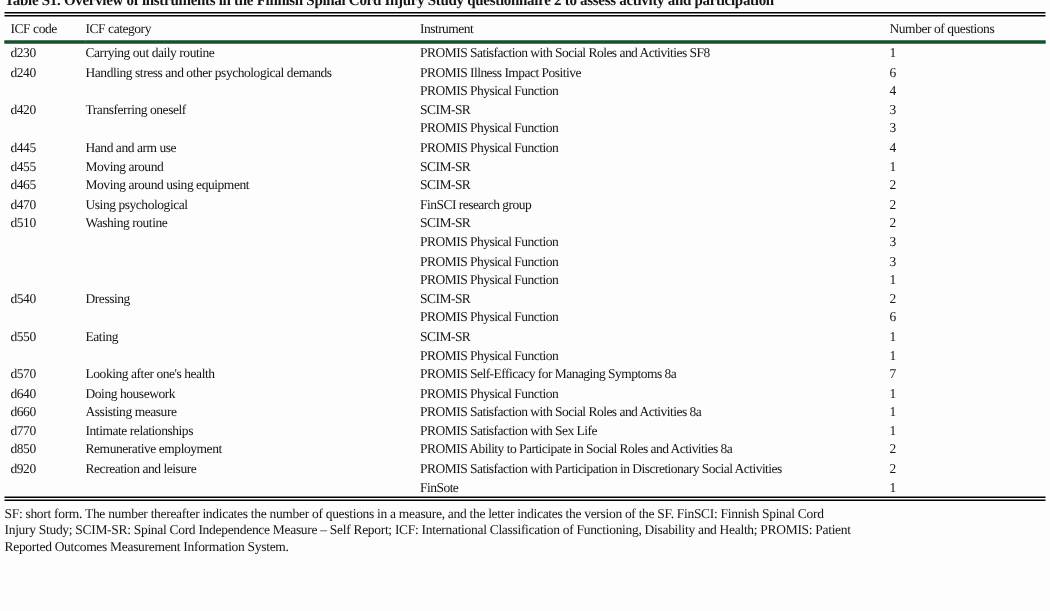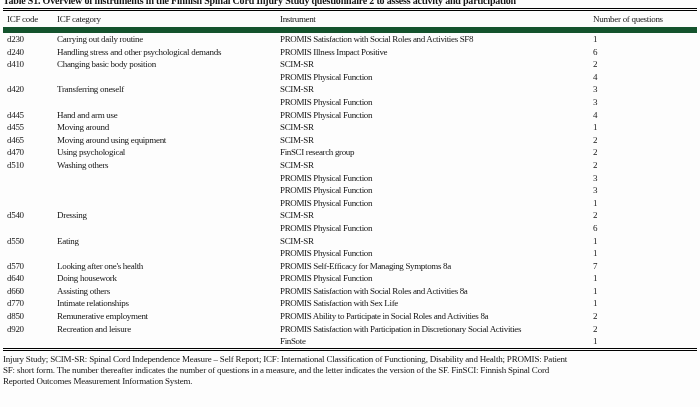--- a/index.html
+++ b/index.html
@@ -51,21 +51,21 @@
   th, td {
     text-align: left;
     font-weight: normal;
     padding: 0;
     white-space: nowrap;
     overflow: hidden;
     vertical-align: middle;
   }
   thead th {
     height: 15px;
-    border-bottom: 6px solid #14532d;
+    border-bottom: 2px solid #14532d;
     padding-bottom: 1px;
   }
   tbody td {
     height: 12.6px;
     line-height: 12.6px;
   }
   .pad-code { padding-left: 4px; }
   .pad-num  { padding-left: 3px; }
   .inst-cell { letter-spacing: -0.35px; }
   .footnote {
@@ -111,26 +111,20 @@
       <td class="inst-cell">PROMIS Satisfaction with Social Roles and Activities SF8</td>
       <td class="pad-num">1</td>
     </tr>
         <tr>
       <td class="pad-code">d240</td>
       <td>Handling stress and other psychological demands</td>
       <td class="inst-cell">PROMIS Illness Impact Positive</td>
       <td class="pad-num">6</td>
     </tr>
         <tr>
-      <td class="pad-code">d410</td>
-      <td>Changing basic body position</td>
-      <td class="inst-cell">SCIM-SR</td>
-      <td class="pad-num">2</td>
-    </tr>
-        <tr>
       <td class="pad-code"></td>
       <td></td>
       <td class="inst-cell">PROMIS Physical Function</td>
       <td class="pad-num">4</td>
     </tr>
         <tr>
       <td class="pad-code">d420</td>
       <td>Transferring oneself</td>
       <td class="inst-cell">SCIM-SR</td>
       <td class="pad-num">3</td>
@@ -160,21 +154,21 @@
       <td class="pad-num">2</td>
     </tr>
         <tr>
       <td class="pad-code">d470</td>
       <td>Using psychological</td>
       <td class="inst-cell">FinSCI research group</td>
       <td class="pad-num">2</td>
     </tr>
         <tr>
       <td class="pad-code">d510</td>
-      <td>Washing others</td>
+      <td>Washing routine</td>
       <td class="inst-cell">SCIM-SR</td>
       <td class="pad-num">2</td>
     </tr>
         <tr>
       <td class="pad-code"></td>
       <td></td>
       <td class="inst-cell">PROMIS Physical Function</td>
       <td class="pad-num">3</td>
     </tr>
         <tr>
@@ -220,21 +214,21 @@
       <td class="pad-num">7</td>
     </tr>
         <tr>
       <td class="pad-code">d640</td>
       <td>Doing housework</td>
       <td class="inst-cell">PROMIS Physical Function</td>
       <td class="pad-num">1</td>
     </tr>
         <tr>
       <td class="pad-code">d660</td>
-      <td>Assisting others</td>
+      <td>Assisting measure</td>
       <td class="inst-cell">PROMIS Satisfaction with Social Roles and Activities 8a</td>
       <td class="pad-num">1</td>
     </tr>
         <tr>
       <td class="pad-code">d770</td>
       <td>Intimate relationships</td>
       <td class="inst-cell">PROMIS Satisfaction with Sex Life</td>
       <td class="pad-num">1</td>
     </tr>
         <tr>
@@ -254,18 +248,18 @@
       <td></td>
       <td class="inst-cell">FinSote</td>
       <td class="pad-num">1</td>
     </tr>
       </tbody>
   </table>
 
   <div class="rule-double rule-bottom"></div>
 
   <div class="footnote">
+    <div class="fline">SF: short form. The number thereafter indicates the number of questions in a measure, and the letter indicates the version of the SF. FinSCI: Finnish Spinal Cord</div>
     <div class="fline">Injury Study; SCIM-SR: Spinal Cord Independence Measure – Self Report; ICF: International Classification of Functioning, Disability and Health; PROMIS: Patient</div>
-    <div class="fline">SF: short form. The number thereafter indicates the number of questions in a measure, and the letter indicates the version of the SF. FinSCI: Finnish Spinal Cord</div>
     <div class="fline">Reported Outcomes Measurement Information System.</div>
   </div>
 
 </div>
 
 </body></html>

